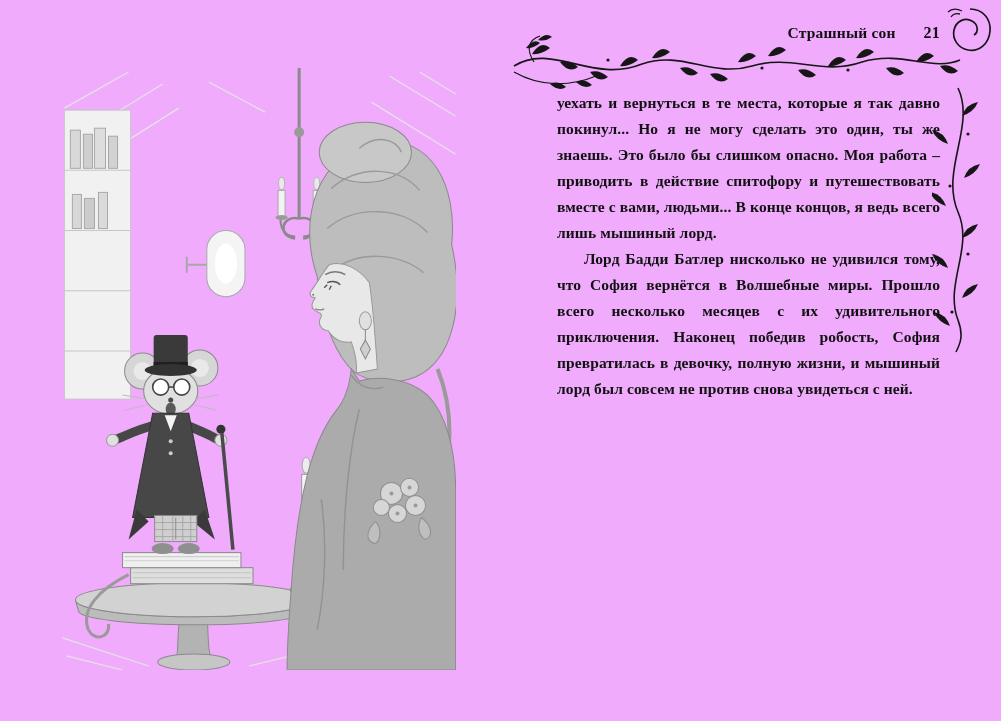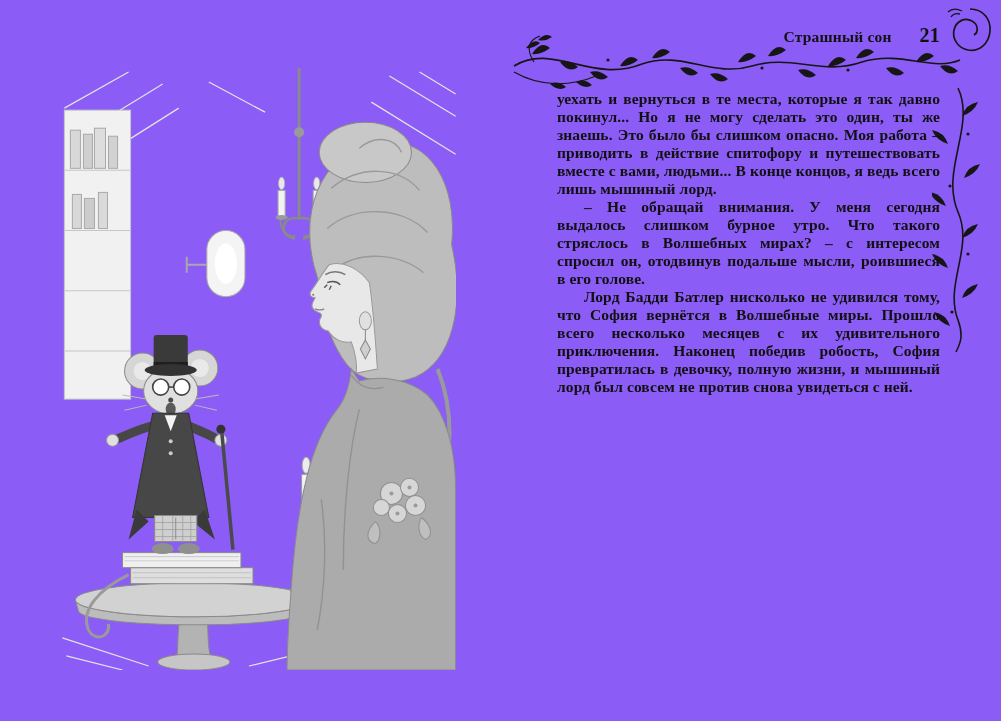--- a/index.html
+++ b/index.html
@@ -6,21 +6,21 @@
     margin: 0;
     padding: 0;
     background: #ffffff;
     width: 1001px;
     height: 721px;
     position: relative;
     overflow: hidden;
     font-family: "Liberation Serif", serif;
     color: #111;
   }
-  .spread { position: absolute; inset: 0; background: #8b5cf6; }
+  .spread { position: absolute; inset: 0; background: #f0abfc; }
 
   
   .illustration-wrap {
     position: absolute;
     left: 58px; top: 68px;
     width: 398px; height: 602px;
   }
   .illustration-wrap svg { width: 100%; height: 100%; display: block; }
 
   
@@ -29,33 +29,33 @@
     left: 557px; top: 24px;
     width: 383px;
     display: flex;
     justify-content: flex-end;
     align-items: baseline;
     gap: 28px;
     font-weight: bold;
     font-size: 15.5px;
     letter-spacing: 0.2px;
   }
-  .running-head .page-num { font-size: 20px; }
+  .running-head .page-num { font-size: 16px; }
 
   .ornament-top    { position: absolute; left: 512px; top: 34px;  width: 450px; height: 58px; }
   .ornament-right  { position: absolute; left: 932px; top: 86px;  width: 54px;  height: 268px; }
   .ornament-corner { position: absolute; left: 946px; top: 6px;   width: 48px;  height: 52px; }
   .ornament-top svg, .ornament-right svg, .ornament-corner svg { width:100%; height:100%; display:block; }
 
   .text-column {
     position: absolute;
     left: 557px; top: 90px;
     width: 383px;
     font-size: 15.5px;
-    line-height: 18px;
+    line-height: 26px;
     font-weight: 600;
     text-align: justify;
     letter-spacing: 0.1px;
   }
   .text-column p { margin: 0; text-indent: 27px; }
   .text-column p.first { text-indent: 0; }
 </style>
 </head>
 <body>
 
@@ -281,17 +281,16 @@
         <circle cx="36" cy="48" r="1.6"></circle>
           <circle cx="18" cy="100" r="1.6"></circle>
         <circle cx="36" cy="168" r="1.6"></circle>
           <circle cx="20" cy="226" r="1.6"></circle>
       </g>
     </svg>
   </div>
 
   <div class="text-column">
     <p class="first">уехать и вернуться в те места, которые я так давно покинул... Но я не могу сделать это один, ты же знаешь. Это было бы слишком опасно. Моя работа – приводить в действие спитофору и путешествовать вместе с вами, людьми... В конце концов, я ведь всего лишь мышиный лорд.</p>
-    <p>– Не обращай внимания. У меня сегодня выдалось слишком бурное утро. Что такого стряслось в Волшебных мирах? – с интересом спросил он, отодвинув подальше мысли, роившиеся в его голове.</p>
     <p>Лорд Бадди Батлер нисколько не удивился тому, что София вернётся в Волшебные миры. Прошло всего несколько месяцев с их удивительного приключения. Наконец победив робость, София превратилась в девочку, полную жизни, и мышиный лорд был совсем не против снова увидеться с ней.</p>
   </div>
 
 </div>
 
 </body></html>

